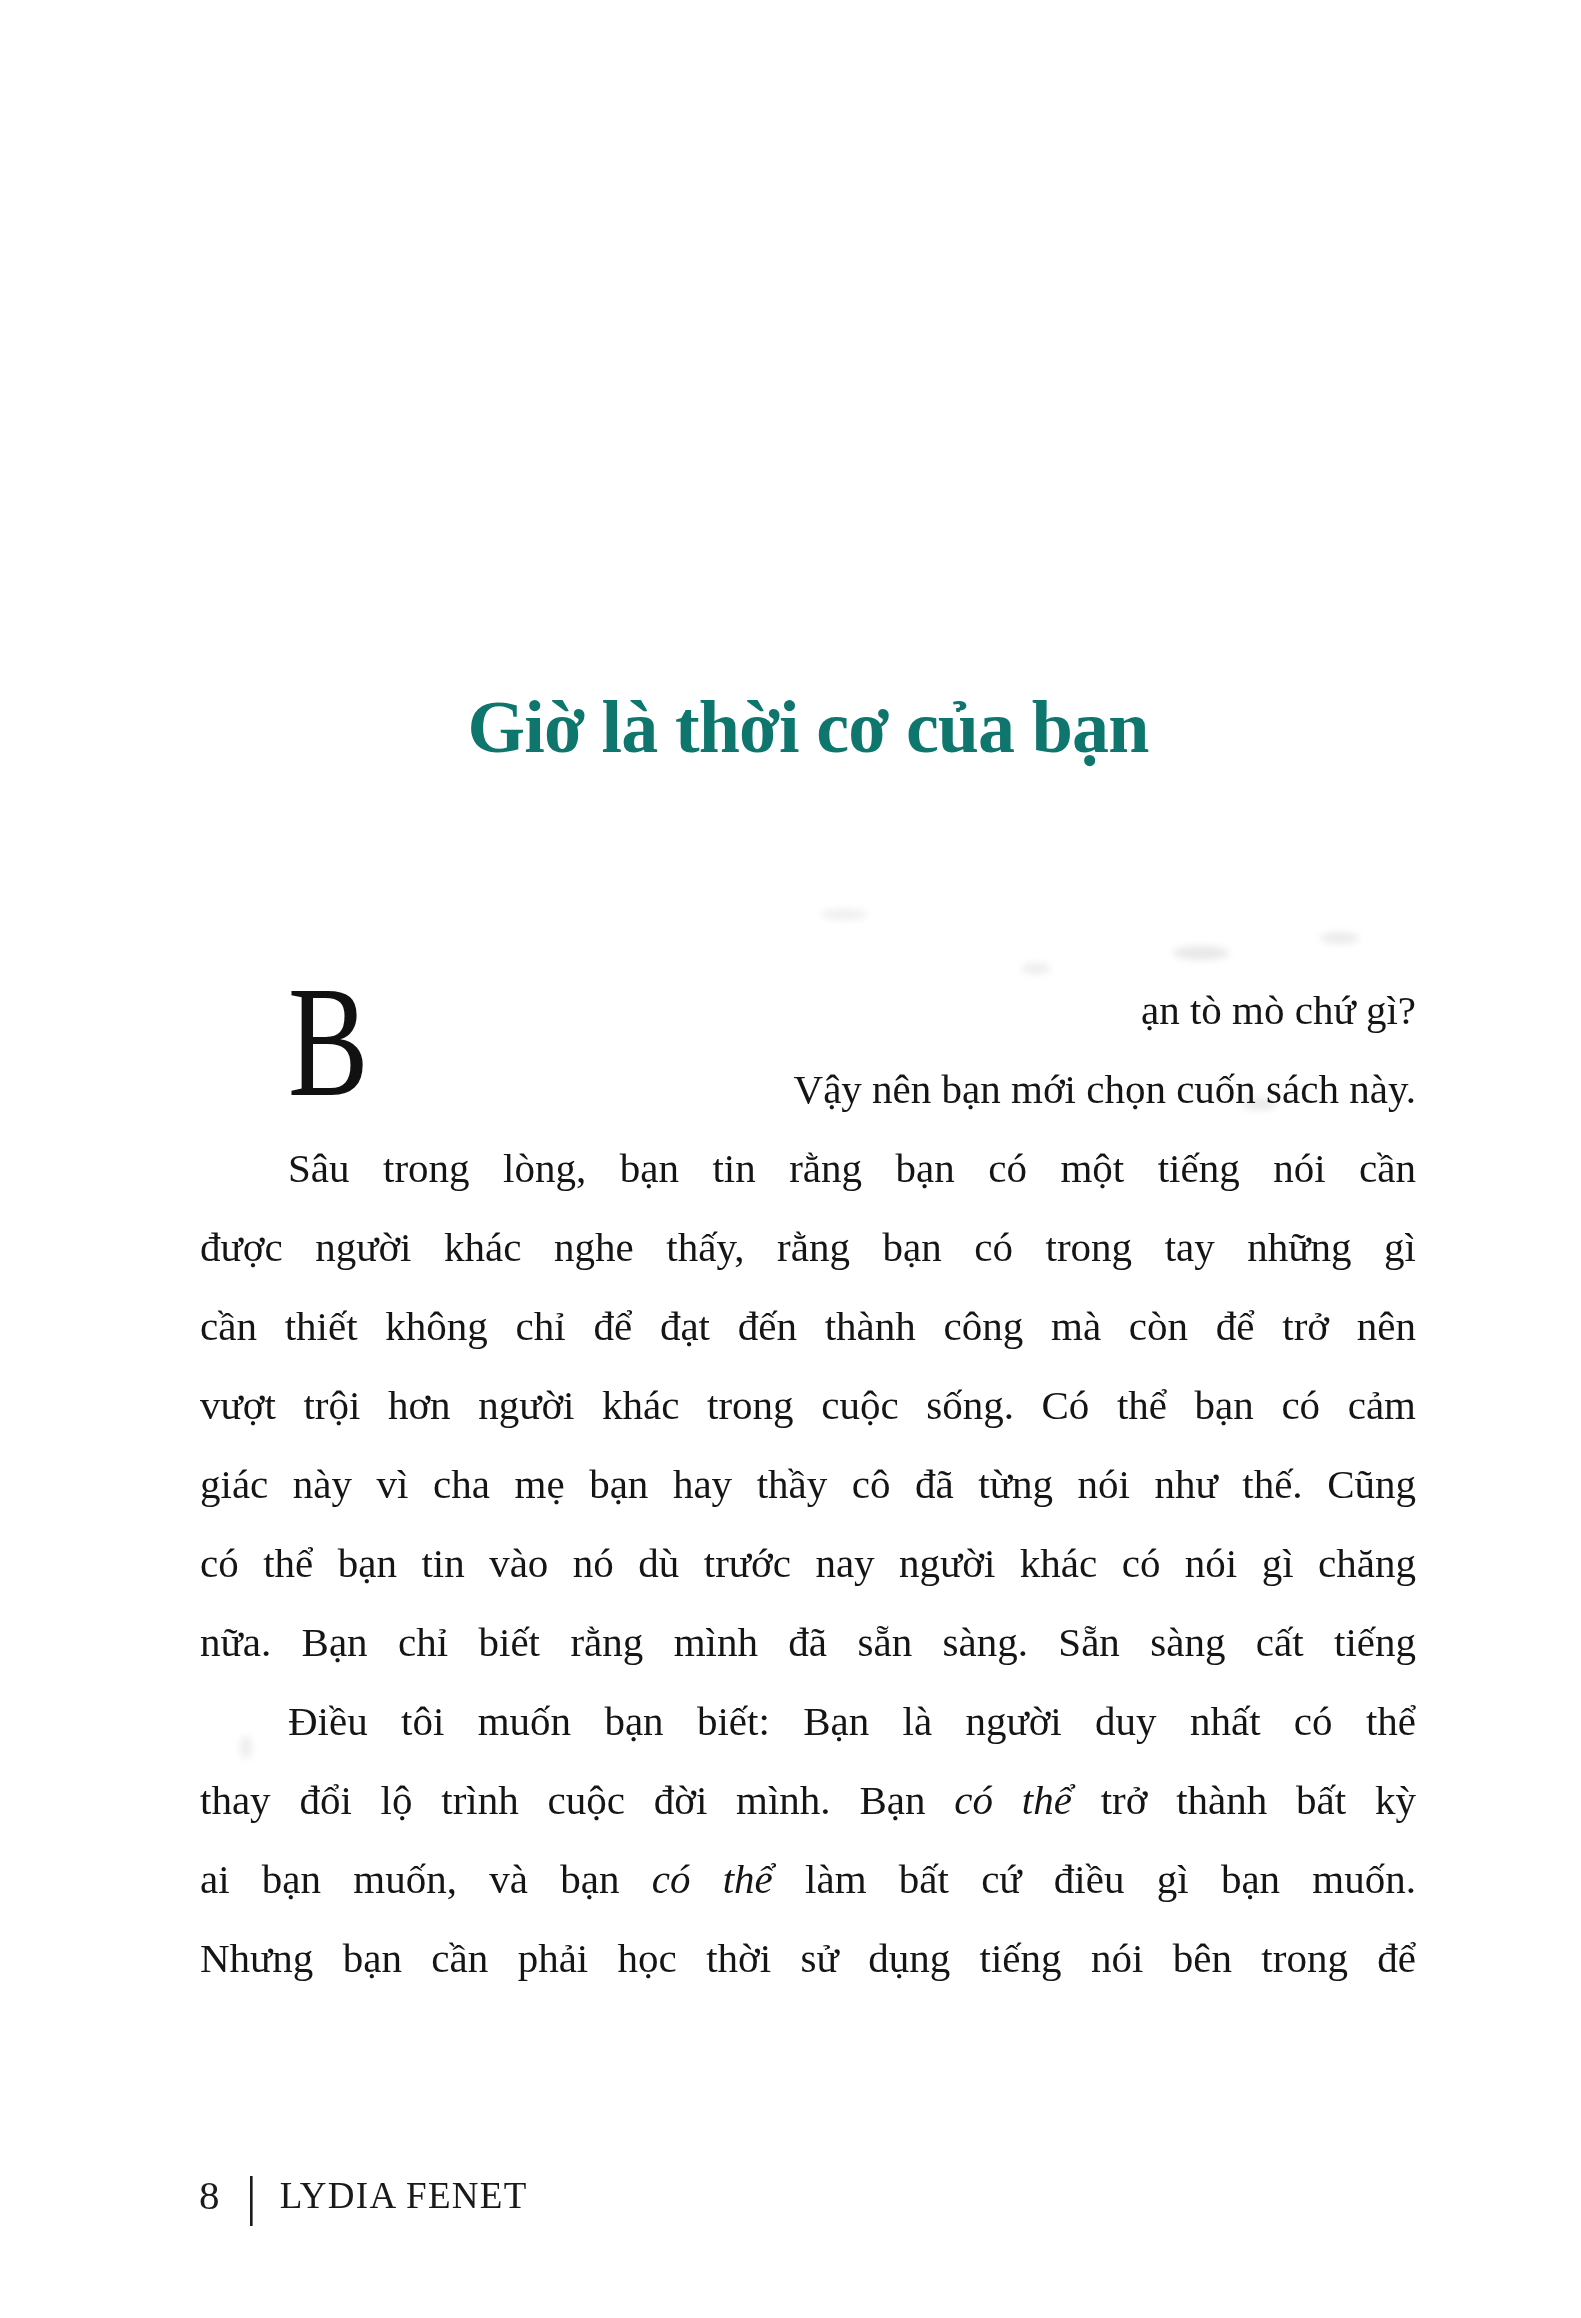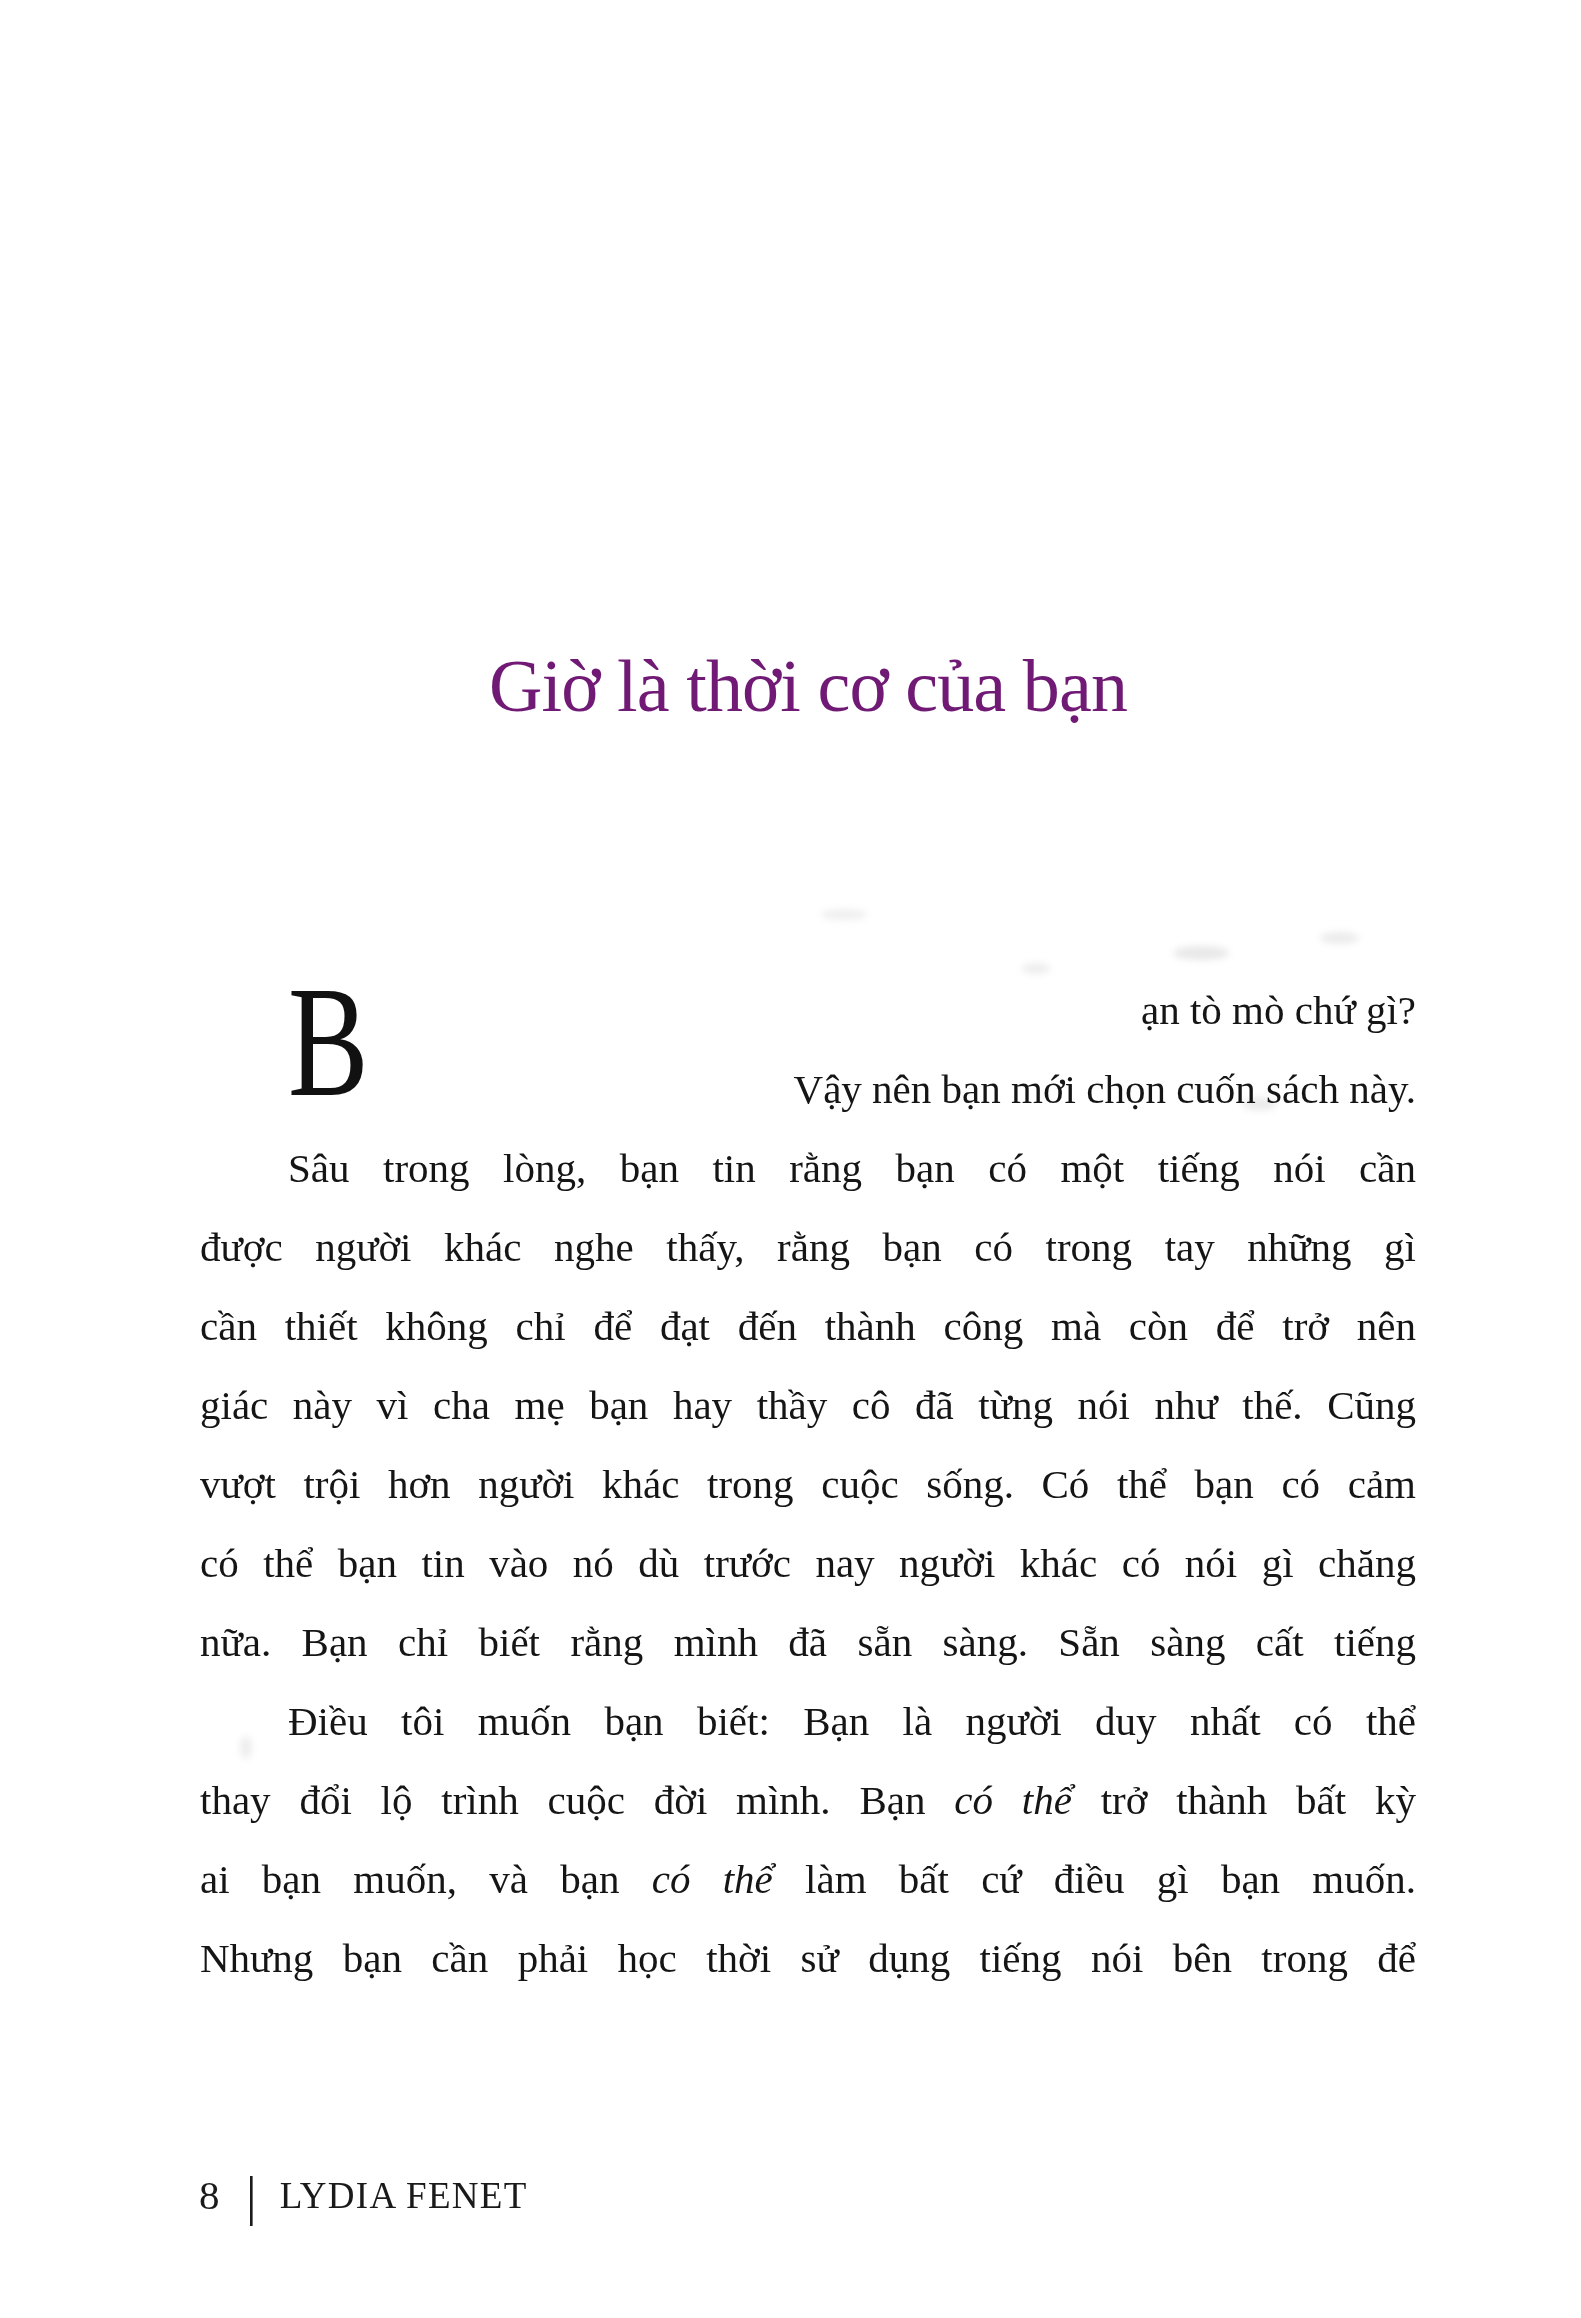--- a/index.html
+++ b/index.html
@@ -10,27 +10,27 @@
     position:relative;
     overflow:hidden;
   }
   .page{
     position:absolute;inset:0;
     color:#161616;
   }
   
   .title{
     position:absolute;
-    left:200px;width:1216px;top:642px;
+    left:200px;width:1216px;top:683px;
     margin:0;
-    font-size:74px;font-weight:400;
+    font-size:74px;font-weight:700;
     line-height:88px;
     text-align:center;
     letter-spacing:-0.9px;
-    color:#701a75;
+    color:#0f766e;
     white-space:nowrap;
   }
   
   .body-block{
     position:absolute;
     left:200px;top:971px;
     width:1216px;
   }
   .dropcap{
     position:absolute;
@@ -111,22 +111,22 @@
   <h1 class="title">Giờ là thời cơ của bạn</h1>
 
   <div class="body-block">
     <span class="dropcap">B</span>
     <div id="lines">
         <div class="line dcline"><span>ạn tò mò chứ gì?</span></div>
         <div class="line dcline"><span>Vậy nên bạn mới chọn cuốn sách này.</span></div>
         <div class="line ind just"><span>Sâu trong lòng, bạn tin rằng bạn có một tiếng nói cần</span></div>
         <div class="line just"><span>được người khác nghe thấy, rằng bạn có trong tay những gì</span></div>
         <div class="line just"><span>cần thiết không chỉ để đạt đến thành công mà còn để trở nên</span></div>
+        <div class="line just"><span>vượt trội hơn người khác trong cuộc sống. Có thể bạn có cảm</span></div>
         <div class="line just"><span>giác này vì cha mẹ bạn hay thầy cô đã từng nói như thế. Cũng</span></div>
-        <div class="line just"><span>vượt trội hơn người khác trong cuộc sống. Có thể bạn có cảm</span></div>
         <div class="line just"><span>có thể bạn tin vào nó dù trước nay người khác có nói gì chăng</span></div>
         <div class="line just"><span>nữa. Bạn chỉ biết rằng mình đã sẵn sàng. Sẵn sàng cất tiếng</span></div>
         <div class="line ind just"><span>Điều tôi muốn bạn biết: Bạn là người duy nhất có thể</span></div>
         <div class="line just"><span>thay đổi lộ trình cuộc đời mình. Bạn </span><span class="it">có thể</span><span> trở thành bất kỳ</span></div>
         <div class="line just"><span>ai bạn muốn, và bạn </span><span class="it">có thể</span><span> làm bất cứ điều gì bạn muốn.</span></div>
         <div class="line just"><span>Nhưng bạn cần phải học thời sử dụng tiếng nói bên trong để</span></div>
       </div>
   </div>
 
   <div class="footer">

